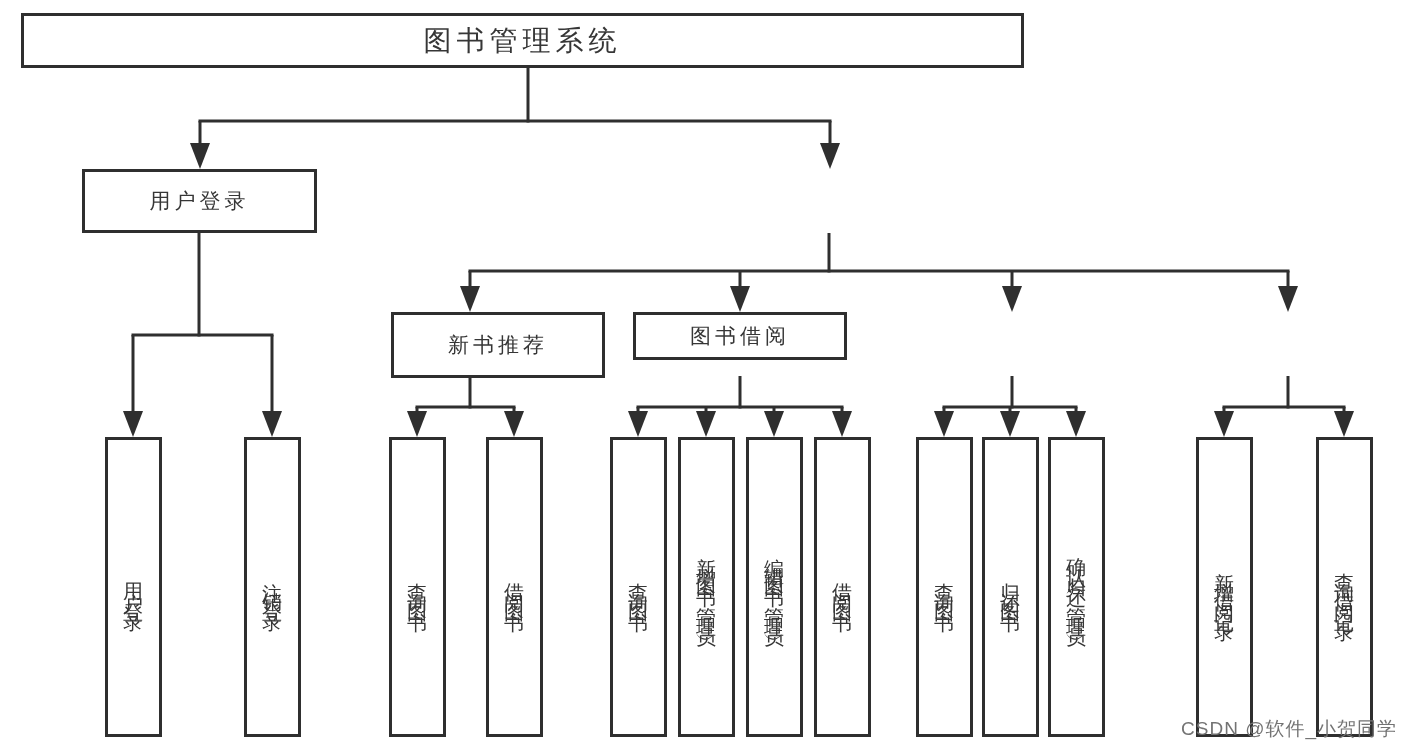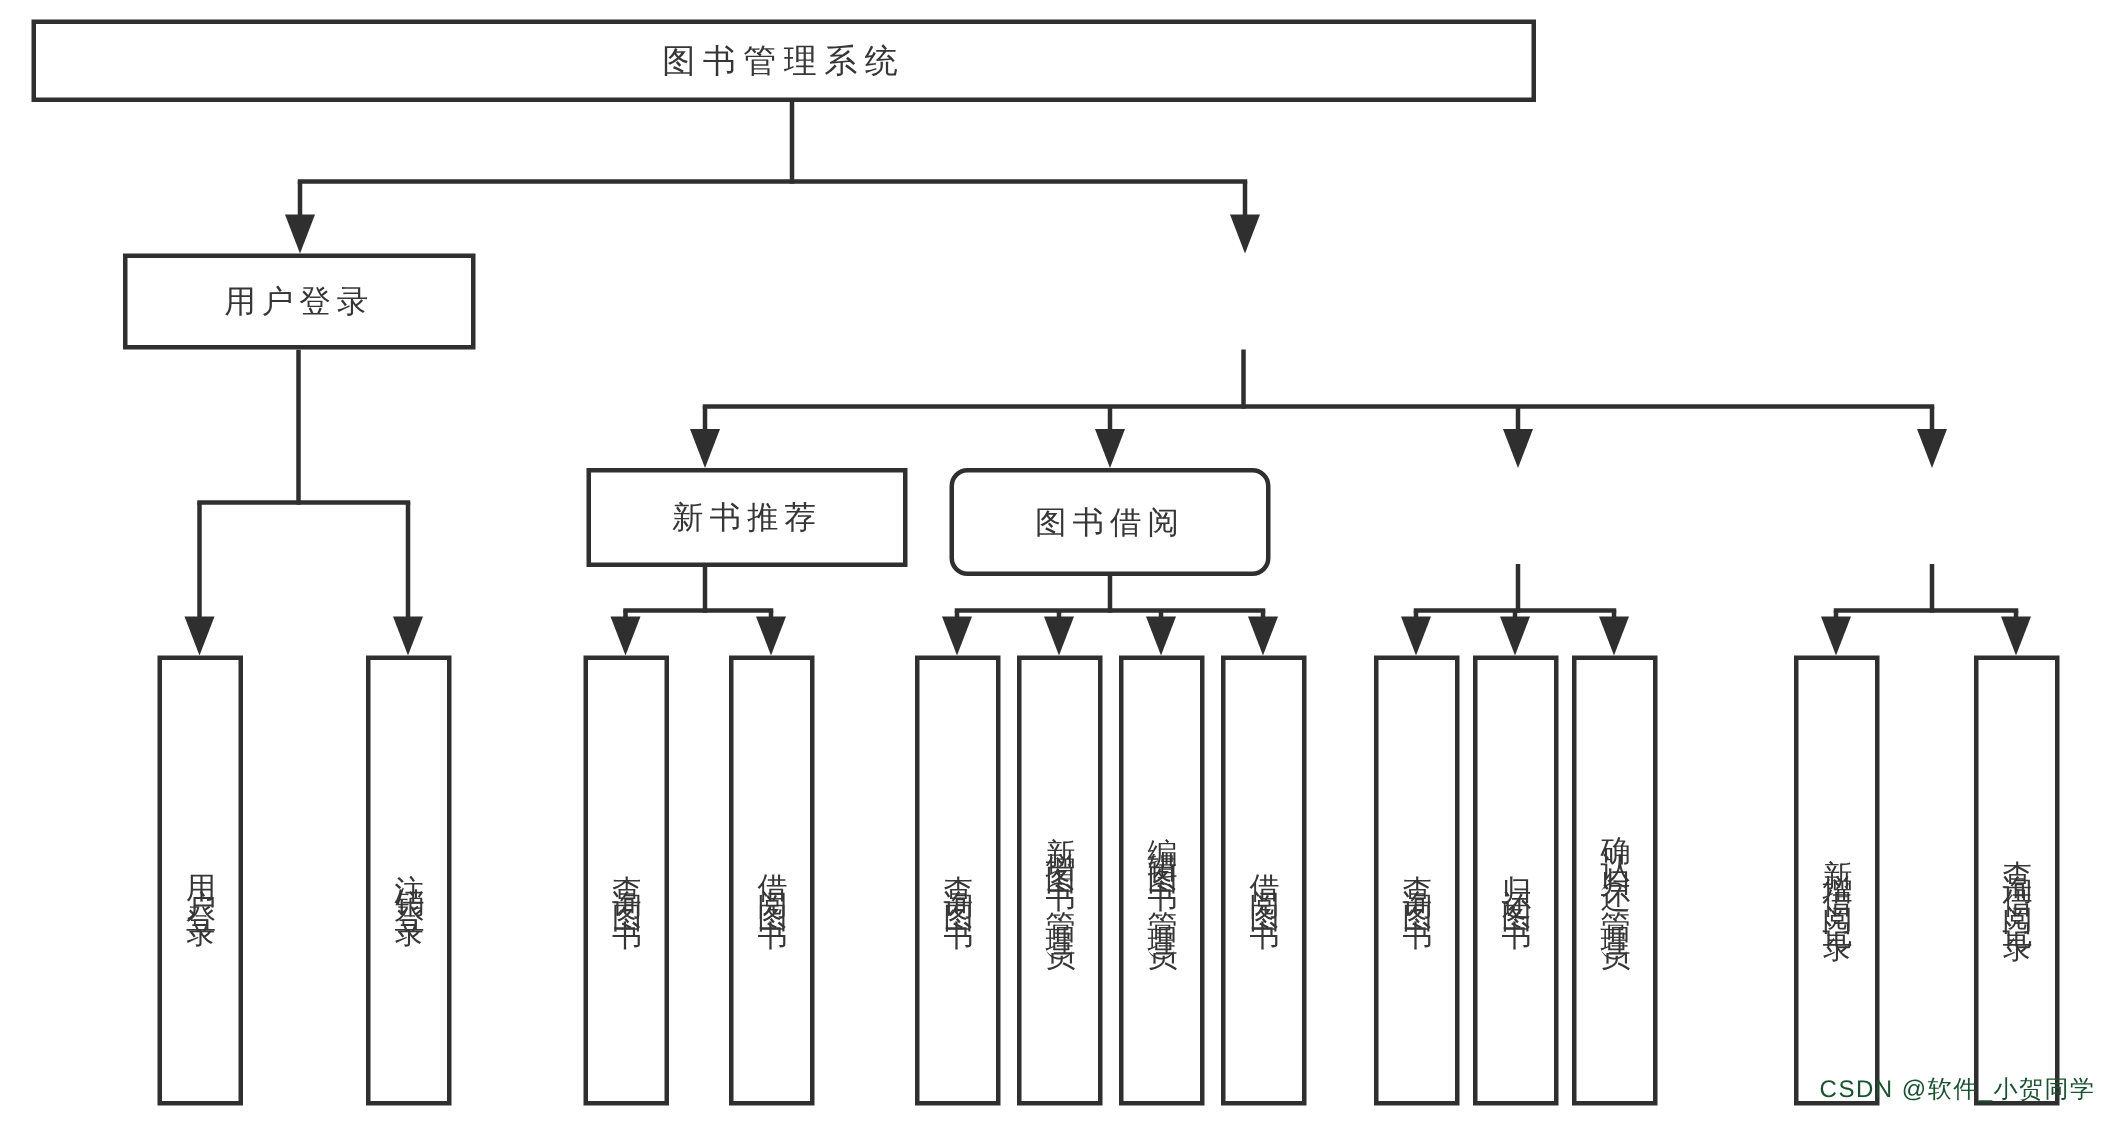--- a/index.html
+++ b/index.html
@@ -21,36 +21,36 @@
     position: absolute;
     box-sizing: border-box;
     border: 3px solid #2f2f2f;
     background: #ffffff;
     display: flex;
     align-items: center;
     justify-content: center;
     color: #363636;
   }
   .node .label { white-space: nowrap; }
-  .root .label  { font-size: 22px; letter-spacing: 5px; }
+  .root .label  { font-size: 28px; letter-spacing: 5px; }
   .h .label     { font-size: 21px; letter-spacing: 4px; }
   .v .label {
     writing-mode: vertical-rl;
     text-orientation: mixed;
     font-size: 20px;
     letter-spacing: 10px;
     white-space: normal;
     line-height: 1;
   }
   .watermark {
     position: absolute;
     top: 716px;
     right: 8px;
-    font-size: 16px;
-    color: #14532d;
+    font-size: 19px;
+    color: #737373;
     letter-spacing: 1px;
     z-index: 5;
   }
 </style>
 </head>
 <body>
 
 <div class="canvas">
 
   <svg class="wires" viewBox="0 0 1405 747" xmlns="http://www.w3.org/2000/svg">
@@ -123,21 +123,21 @@
     <span class="label">图书管理系统</span>
   </div>
 
   <div class="node h" style="left:82px; top:169px; width:235px; height:64px;">
     <span class="label">用户登录</span>
   </div>
 
   <div class="node h" style="left:363px; top:312px; width:214px; height:66px;margin-left:28px;">
     <span class="label">新书推荐</span>
   </div>
-  <div class="node h" style="left:633px; top:312px; width:214px; height:72px;border-radius:12px;">
+  <div class="node h" style="left:633px; top:312px; width:214px; height:48px;">
     <span class="label">图书借阅</span>
   </div>
 
   <div class="node v" style="left:105px; top:437px; width:57px; height:300px;">
     <span class="label">用户登录</span>
   </div>
   <div class="node v" style="left:244px; top:437px; width:57px; height:300px;">
     <span class="label">注销登录</span>
   </div>
 

